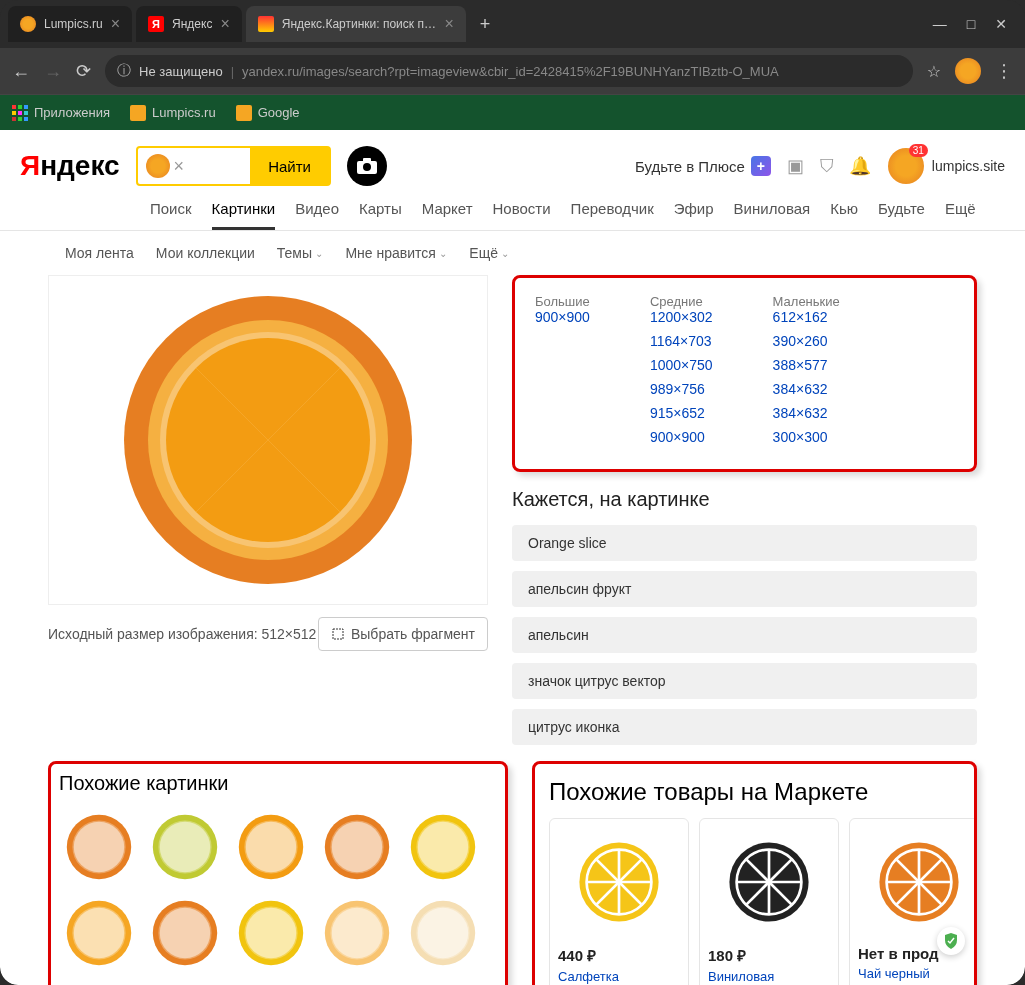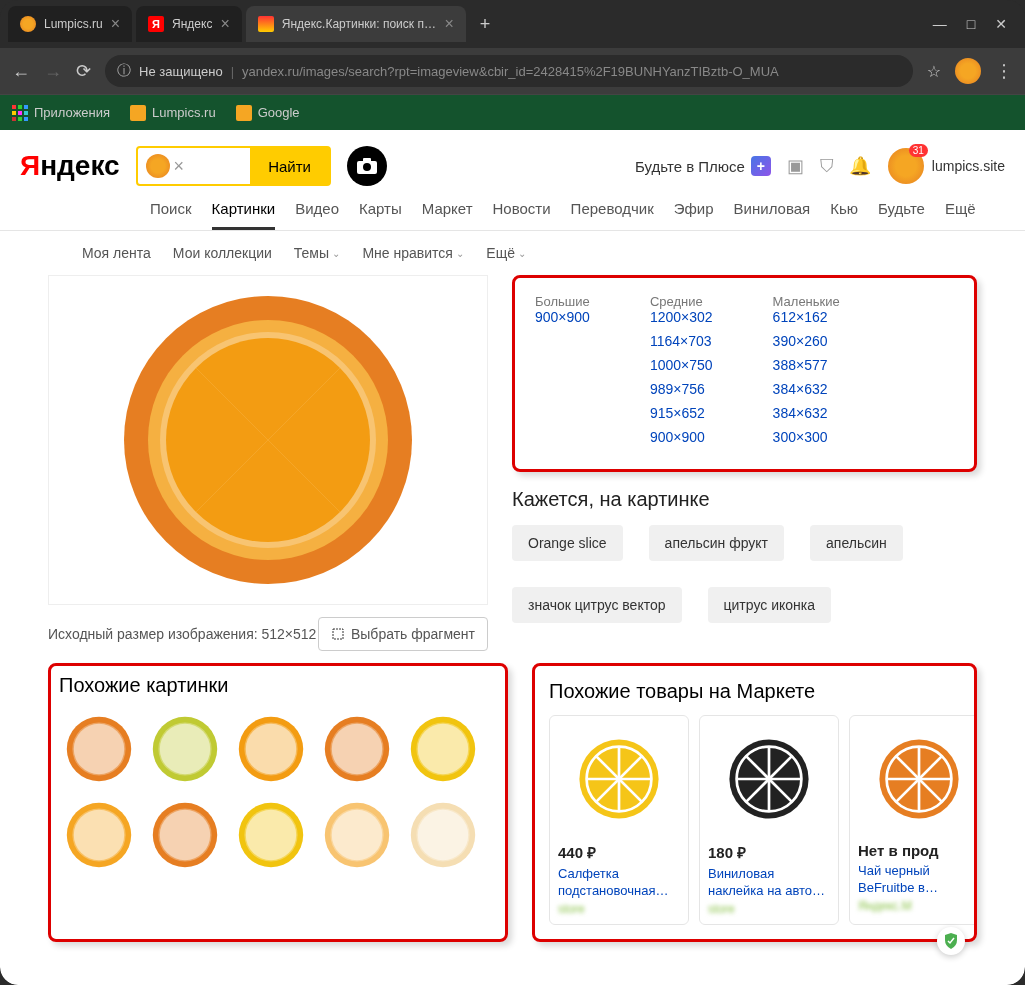--- a/index.html
+++ b/index.html
@@ -42,46 +42,46 @@
 .plus { font-size: 15px; color: #333; display: flex; align-items: center; gap: 6px; }
 .plusicon { width: 20px; height: 20px; background: linear-gradient(135deg,#4776e6,#8e54e9); border-radius: 4px; display: flex; align-items: center; justify-content: center; color: #fff; font-size: 14px; font-weight: bold; }
 .hicon { color: #999; font-size: 18px; cursor: pointer; }
 .userarea { display: flex; align-items: center; gap: 8px; position: relative; }
 .userav { width: 36px; height: 36px; border-radius: 50%; background: radial-gradient(circle,#f5a623 40%,#e67e22 100%); position: relative; }
 .badge { position: absolute; top: -4px; right: -4px; background: #f33; color: #fff; font-size: 10px; border-radius: 8px; padding: 1px 4px; }
 .username { font-size: 14px; color: #333; }
 .tabs { display: flex; gap: 20px; padding: 14px 150px 0; font-size: 15px; color: #555; border-bottom: 1px solid #e5e5e5; }
 .tabs .t { padding-bottom: 10px; cursor: pointer; }
 .tabs .t.active { color: #000; border-bottom: 3px solid #333; font-weight: normal; }
-.subtabs { display: flex; gap: 22px; padding: 14px 82px; font-size: 14px; color: #555; }
+.subtabs { display: flex; gap: 22px; padding: 14px 65px; font-size: 14px; color: #555; }
 .subtabs .st { cursor: pointer; display: flex; align-items: center; gap: 3px; }
 .chev { font-size: 10px; color: #999; }
 .main { display: flex; padding: 0 48px; gap: 24px; }
 .left { width: 440px; }
 .imgbox { width: 440px; height: 330px; display: flex; align-items: center; justify-content: center; border: 1px solid #eee; }
 .orangeimg { width: 300px; height: 300px; }
 .caption { display: flex; align-items: center; justify-content: space-between; padding: 12px 0; font-size: 14px; color: #555; }
 .cropbtn { border: 1px solid #ccc; padding: 8px 12px; border-radius: 4px; display: flex; align-items: center; gap: 6px; cursor: pointer; font-size: 14px; }
 .right { flex: 1; }
 .box1 { border: 3px solid #d00; border-radius: 8px; padding: 16px 20px; margin-bottom: 16px; box-shadow: 4px 4px 6px rgba(0,0,0,0.15); }
 .box1 h3 { font-size: 20px; font-weight: normal; margin-bottom: 14px; color: #222; }
 .sizes { display: flex; gap: 60px; }
 .sizecol .lbl { font-size: 13px; color: #777; }
 .sizecol a { display: block; color: #04b; font-size: 14px; margin-bottom: 8px; text-decoration: none; cursor: pointer; }
 .seems { margin-bottom: 16px; }
 .seems h3 { font-size: 20px; font-weight: normal; margin-bottom: 14px; color: #222; }
-.chips { display: flex; flex-wrap: wrap; gap: 26px; }
+.chips { display: flex; flex-wrap: wrap; gap: 10px; flex-direction: column; }
 .chip { background: #f0f0f0; padding: 10px 16px; border-radius: 4px; font-size: 14px; color: #333; cursor: pointer; }
 .lower { display: flex; padding: 0 48px 20px; gap: 24px; }
 .simbox { border: 3px solid #d00; border-radius: 8px; padding: 8px; width: 460px; box-shadow: 4px 4px 6px rgba(0,0,0,0.15); }
 .simbox h3 { font-size: 20px; font-weight: normal; margin-bottom: 12px; }
 .thumbs { display: flex; flex-wrap: wrap; gap: 6px; }
 .thumb2 { width: 80px; height: 80px; border-radius: 4px; cursor: pointer; display: flex; align-items: center; justify-content: center; }
 .mktbox { border: 3px solid #d00; border-radius: 8px; padding: 14px; flex: 1; box-shadow: 4px 4px 6px rgba(0,0,0,0.15); overflow: hidden; }
-.mktbox h3 { font-size: 20px; font-weight: normal; margin-bottom: 12px; }
+.mktbox h3 { font-size: 24px; font-weight: normal; margin-bottom: 12px; }
 .products { display: flex; gap: 10px; }
 .pcard { border: 1px solid #e5e5e5; border-radius: 6px; width: 140px; padding: 8px; cursor: pointer; flex-shrink: 0; }
 .pimg { width: 100%; height: 110px; display: flex; align-items: center; justify-content: center; }
 .price { font-size: 15px; font-weight: bold; margin: 8px 0 4px; color: #222; }
 .pname { font-size: 13px; color: #04b; line-height: 1.3; }
 .pstore { font-size: 12px; color: #8bc34a; margin-top: 2px; filter: blur(2px); }
 .shieldbadge { position: absolute; bottom: 30px; right: 60px; width: 28px; height: 28px; background: #fff; border-radius: 50%; box-shadow: 0 2px 6px rgba(0,0,0,0.2); display: flex; align-items: center; justify-content: center; }
 </style>
 </head>
 <body>

